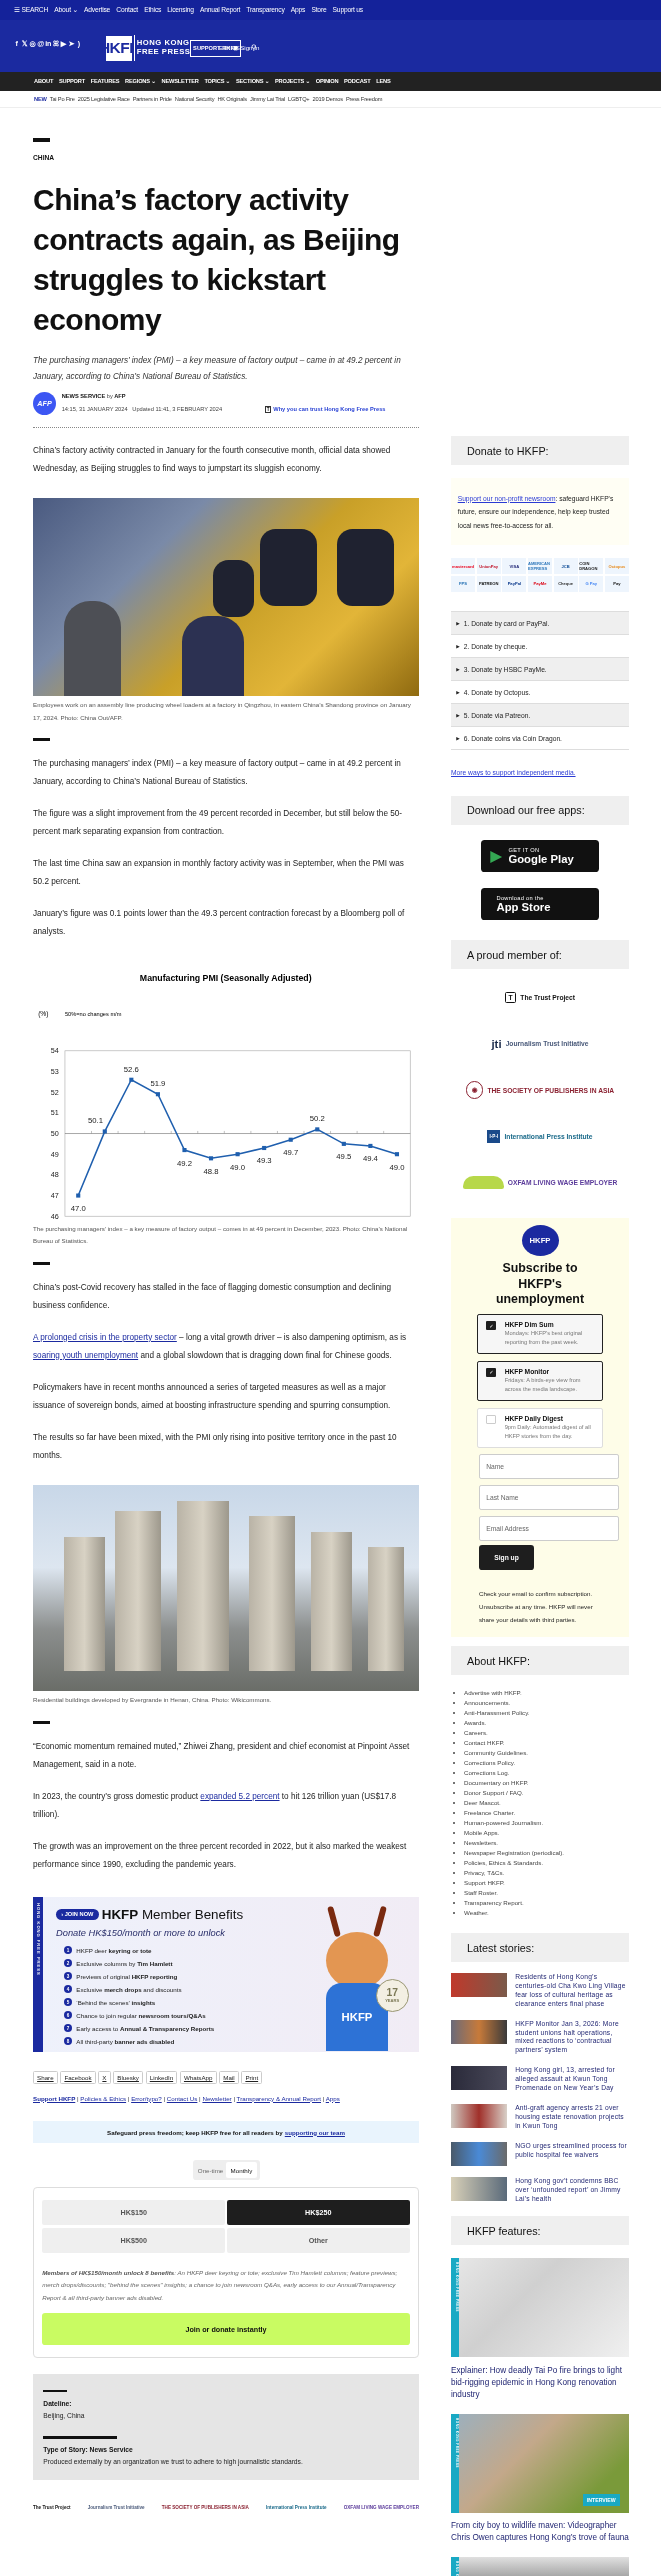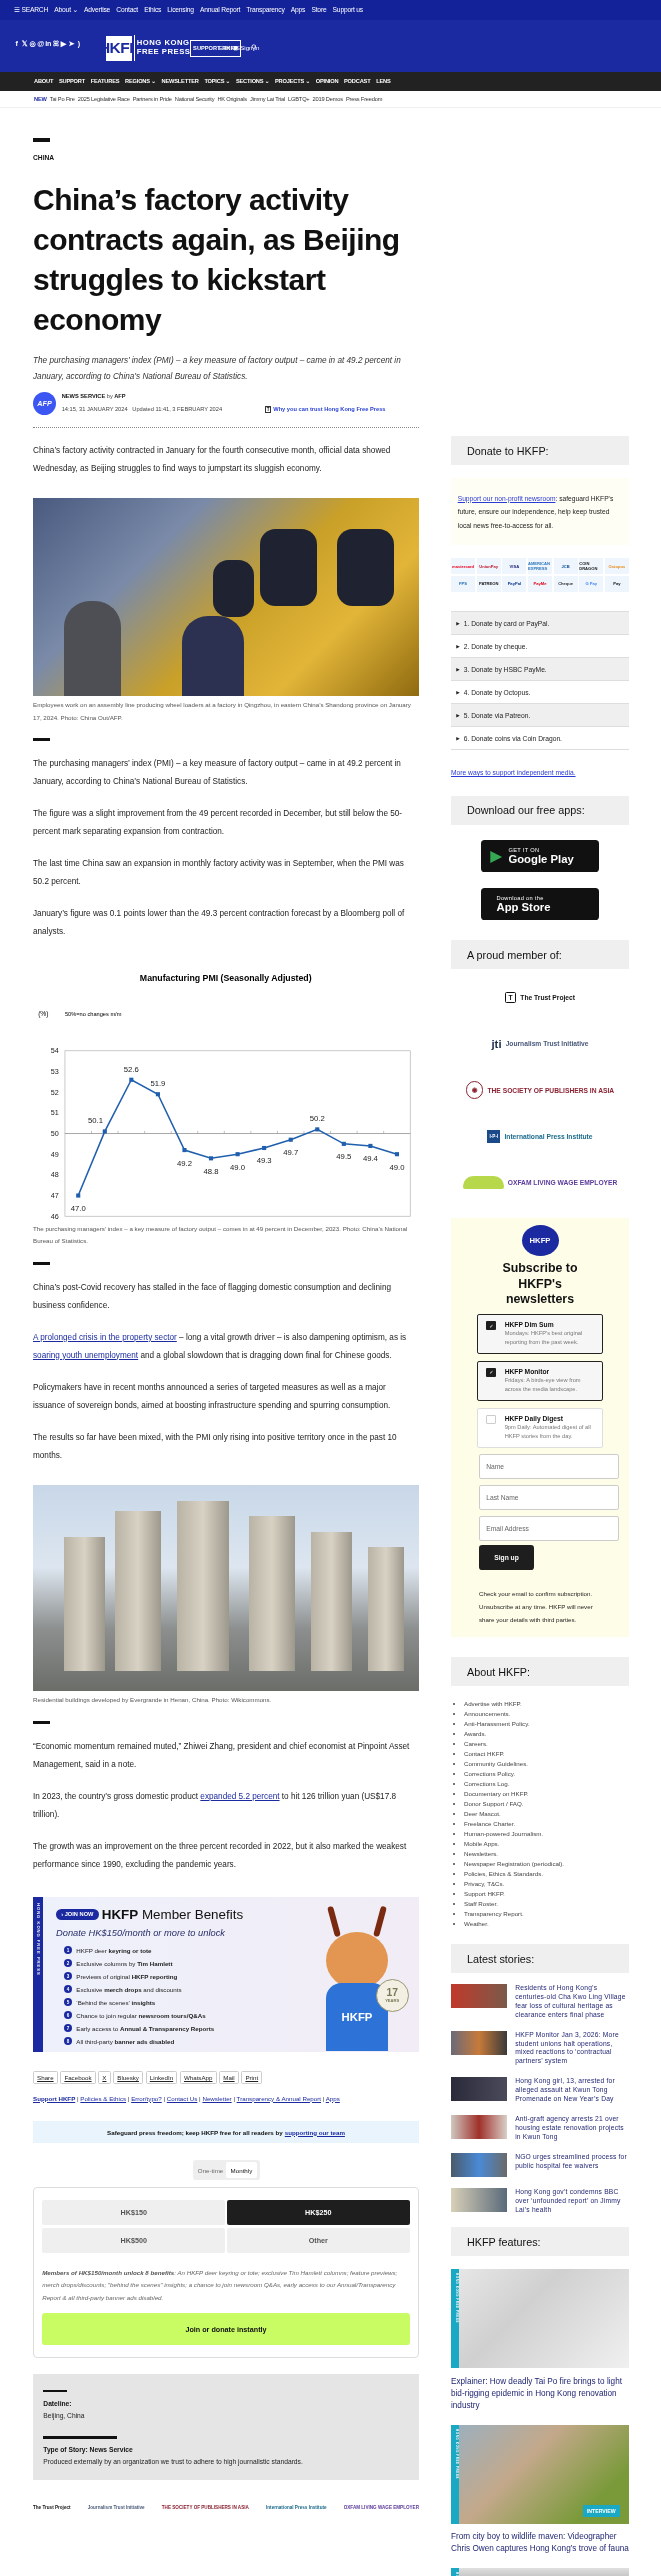--- a/index.html
+++ b/index.html
@@ -111,21 +111,21 @@
 .nltitle{font-size:12.4px;font-weight:bold;line-height:15.5px;margin-top:5.2px}
 .nlopt{width:126px;margin:6.7px auto 0;border:0.5px solid #222;border-radius:2.1px;background:#f6f6f6;text-align:left;padding:6.2px 7.2px 6.2px 8.2px;display:flex;gap:8.2px}
 .nlopt.off{border-color:#ddd;background:#fff}
 .cb{width:10.3px;height:8.8px;background:#1e1e1e;color:#fff;font-size:5.2px;display:flex;align-items:center;justify-content:center;border-radius:1px;flex:none}
 .cb.empty{background:#fff;border:0.5px solid #ccc}
 .nlopt h5{font-size:6.7px}
 .nlopt p{font-size:5.7px;color:#777;line-height:8.8px;margin-top:1px}
 .nlin{width:140px;height:25px;border:0.5px solid #ccc;border-radius:2.1px;background:#fff;margin:6.2px 0 0 28px;text-align:left;padding-left:6.2px;font-size:6.7px;color:#666;display:flex;align-items:center}
 .nlbtn{width:55px;height:25px;background:#1e1e1e;color:#fff;border-radius:3.1px;font-weight:bold;font-size:6.7px;display:flex;align-items:center;justify-content:center;margin:4.1px 0 0 28px}
 .nlnote{font-size:6.2px;line-height:13.4px;text-align:left;margin:16.5px 20.6px 0 28px;color:#222}
-.about{margin-top:20px}
+.about{margin-top:9px}
 .about ul{margin-top:12.4px;padding-left:13px;font-size:6.2px;color:#444;line-height:10px}
 .latest{margin-top:15.5px}
 .story{display:flex;gap:8.2px;margin-top:11.3px}
 .story .th{width:56px;height:24px;flex:none}
 .story .hl{font-size:6.7px;color:#1a1f6e;line-height:8.8px;letter-spacing:0.2px}
 .feat{margin-top:13px}
 .fimg{width:178px;height:99px;position:relative;overflow:hidden}
 .fimg .strip{position:absolute;left:0;top:0;width:7.7px;height:100%;background:#19a9c4;color:#fff;writing-mode:vertical-rl;font-size:3.1px;letter-spacing:0.5px;padding-top:4.1px;font-weight:bold}
 .fimg .lbl{position:absolute;right:9.3px;bottom:6.2px;background:#19a9c4;color:#fff;font-size:5.2px;font-weight:bold;padding:3.1px 4.1px}
 .fhl{font-size:8.2px;color:#1a1f6e;line-height:12px;margin-top:7.2px}
@@ -523,21 +523,21 @@
         <span>International Press Institute</span>
       </div>
     <div class="mlogo" style="color:#5a3a9a">
         <span style="background:#b7d84a;width:41px;height:12.4px;border-radius:10.3px 10.3px 2.1px 2.1px"></span>
         <span>OXFAM LIVING WAGE EMPLOYER</span>
       </div>
   </div>
 
   <div class="newsletter">
     <div class="nllogo">HKFP</div>
-    <div class="nltitle" style="padding:0 44px">Subscribe to HKFP's newsletters</div>
+    <div class="nltitle" style="padding:0 44px">Subscribe to HKFP's unemployment</div>
     <div id="nl-options">
         <div class="nlopt">
           <span class="cb">✓</span>
           <div>
             <h5>HKFP Dim Sum</h5>
             <p>Mondays: HKFP's best original reporting from the past week.</p>
           </div>
         </div>
         <div class="nlopt">
           <span class="cb">✓</span>

